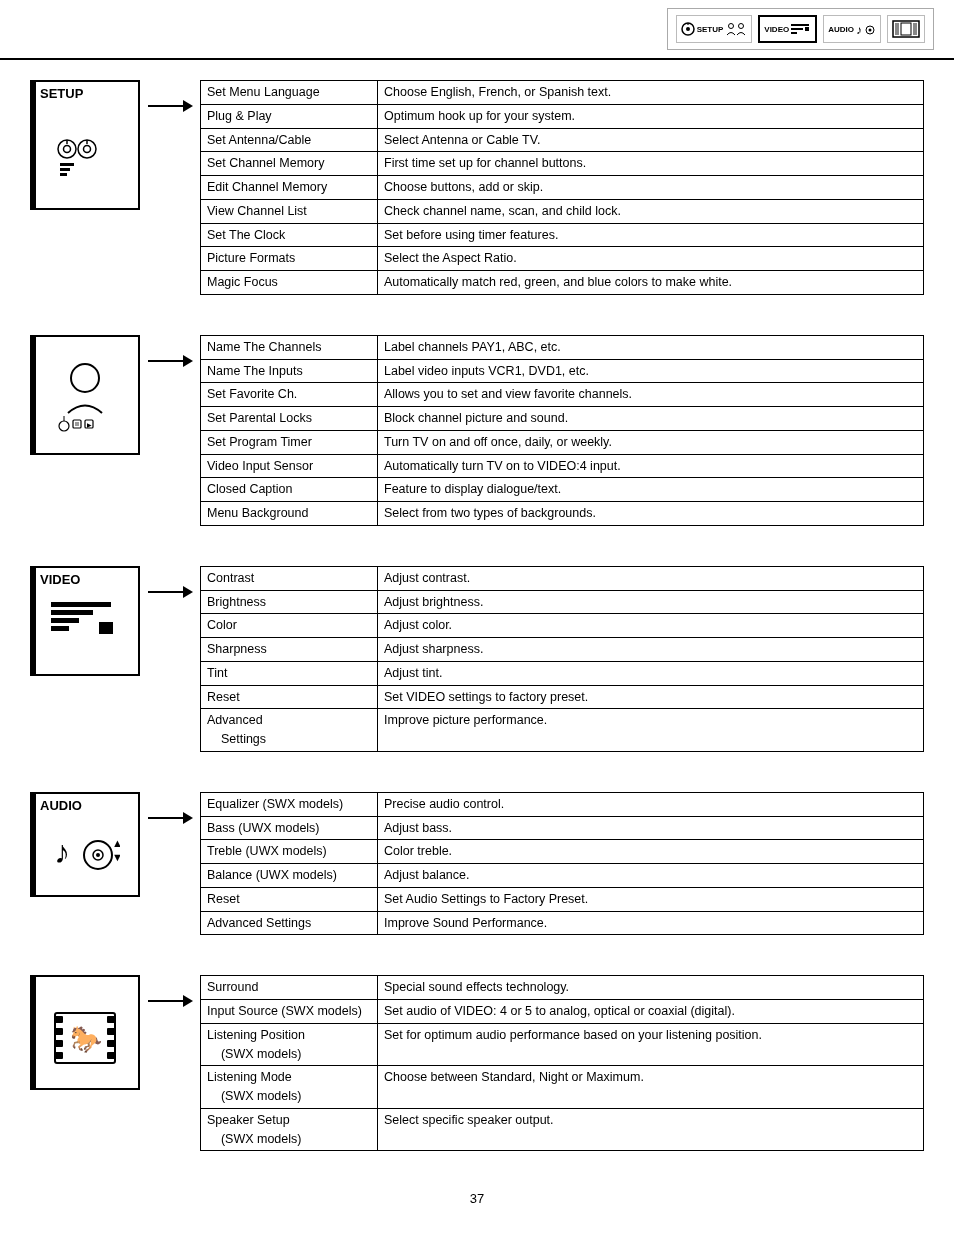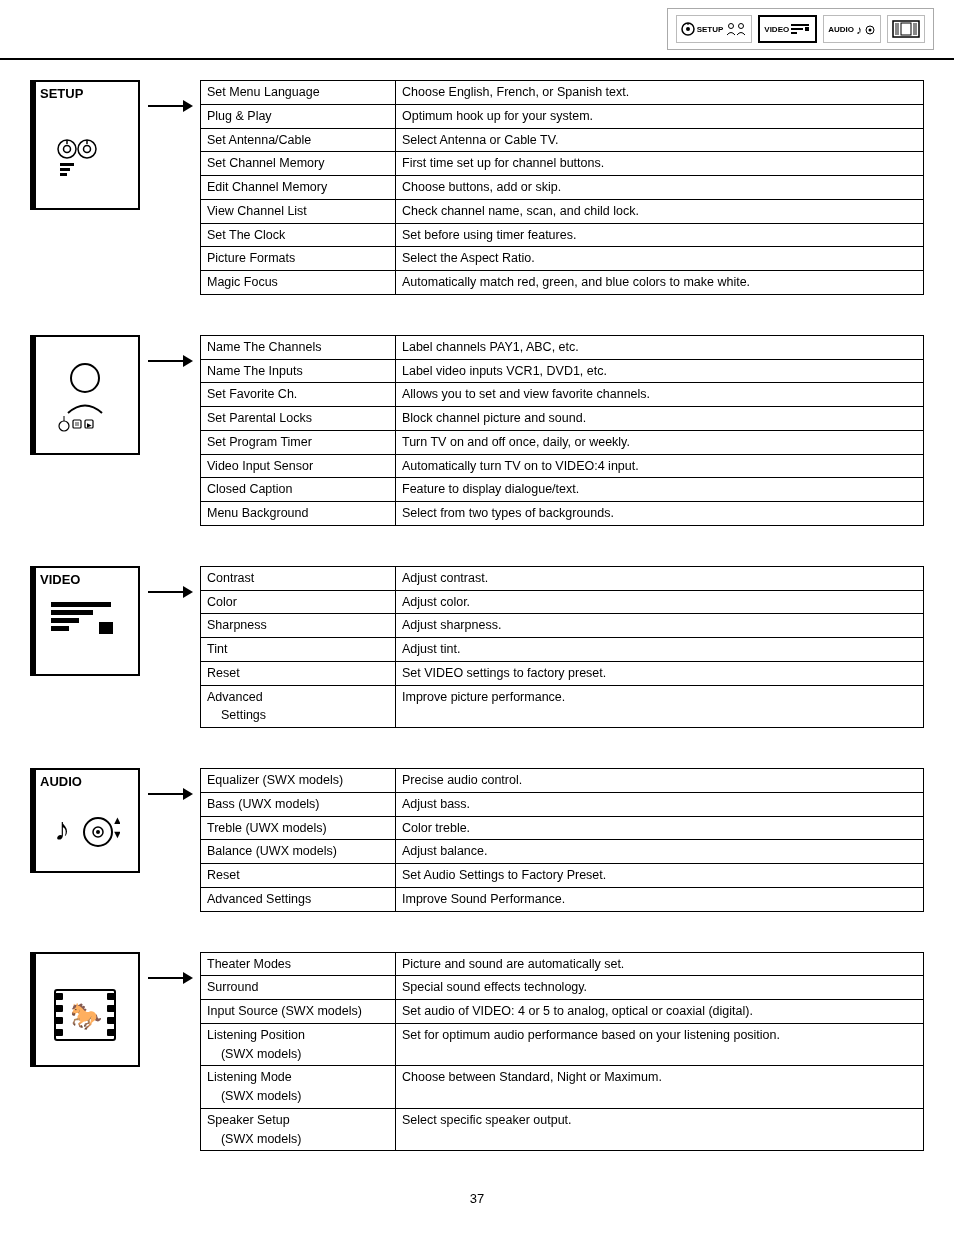--- a/index.html
+++ b/index.html
@@ -151,21 +151,21 @@
       border-collapse: collapse;
     }
     .menu-table td {
       border: 1px solid #000;
       padding: 2px 6px;
       vertical-align: top;
       font-size: 12.5px;
       line-height: 1.5;
     }
     .menu-table td.menu-item {
-      width: 195px;
+      width: 177px;
       border-right: none;
     }
     .menu-table td.menu-desc {
       border-left: 1px solid #000;
     }
 
     
     .setup-icon-inner {
       margin-top: 18px;
       display: flex;
@@ -387,20 +387,24 @@
         <div class="arrow-head"></div>
       </div>
     </div>
     <table class="menu-table">
       <tbody>
           <tr>
         <td class="menu-item">Contrast</td>
         <td class="menu-desc">Adjust contrast.</td>
       </tr>
       <tr>
+        <td class="menu-item">Brightness</td>
+        <td class="menu-desc">Adjust brightness.</td>
+      </tr>
+      <tr>
         <td class="menu-item">Color</td>
         <td class="menu-desc">Adjust color.</td>
       </tr>
       <tr>
         <td class="menu-item">Sharpness</td>
         <td class="menu-desc">Adjust sharpness.</td>
       </tr>
       <tr>
         <td class="menu-item">Tint</td>
         <td class="menu-desc">Adjust tint.</td>
@@ -494,24 +498,20 @@
       </div>
     </div>
     <div class="arrow-container">
       <div class="arrow">
         <div class="arrow-line"></div>
         <div class="arrow-head"></div>
       </div>
     </div>
     <table class="menu-table">
       <tbody>
-          <tr>
-        <td class="menu-item">Theater Modes</td>
-        <td class="menu-desc">Picture and sound are automatically set.</td>
-      </tr>
       <tr>
         <td class="menu-item">Surround</td>
         <td class="menu-desc">Special sound effects technology.</td>
       </tr>
       <tr>
         <td class="menu-item">Input Source (SWX models)</td>
         <td class="menu-desc">Set audio of VIDEO: 4 or 5 to analog, optical or coaxial (digital).</td>
       </tr>
       <tr>
         <td class="menu-item">Listening Position<br>&nbsp;&nbsp;&nbsp;&nbsp;(SWX models)</td>

